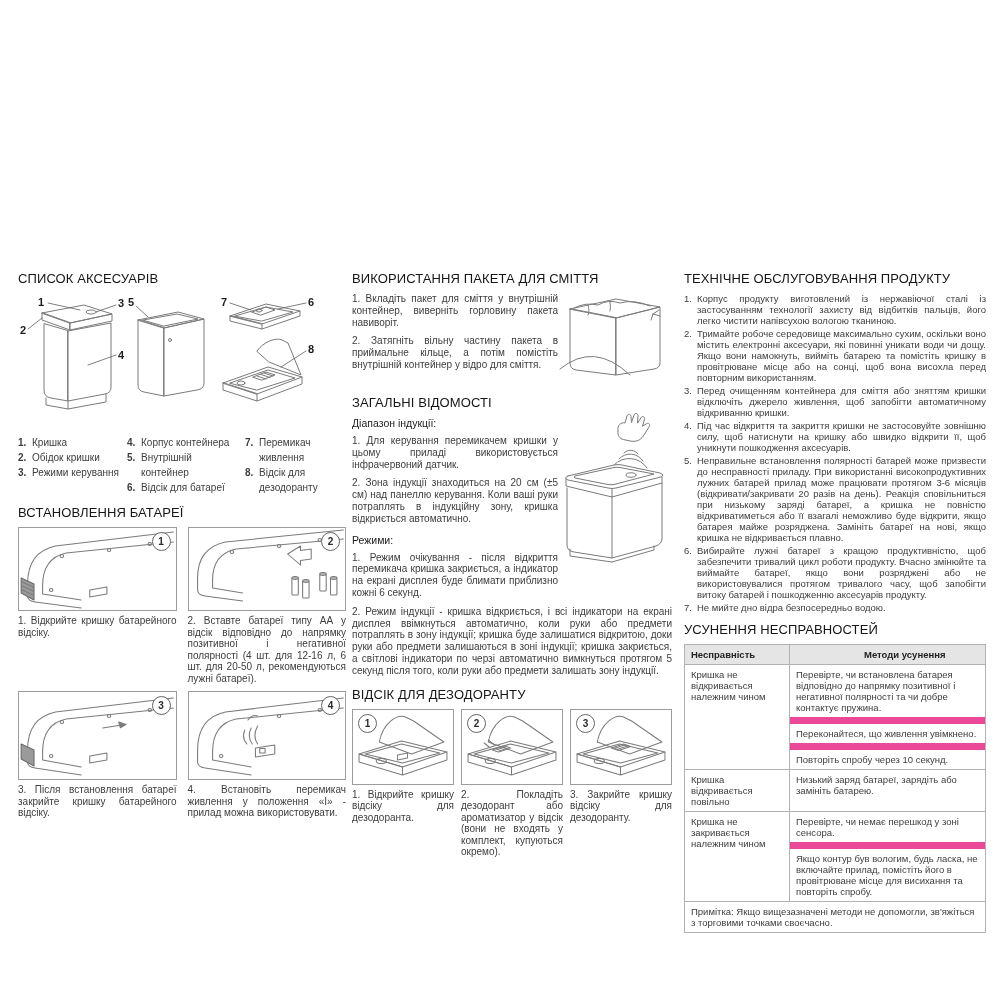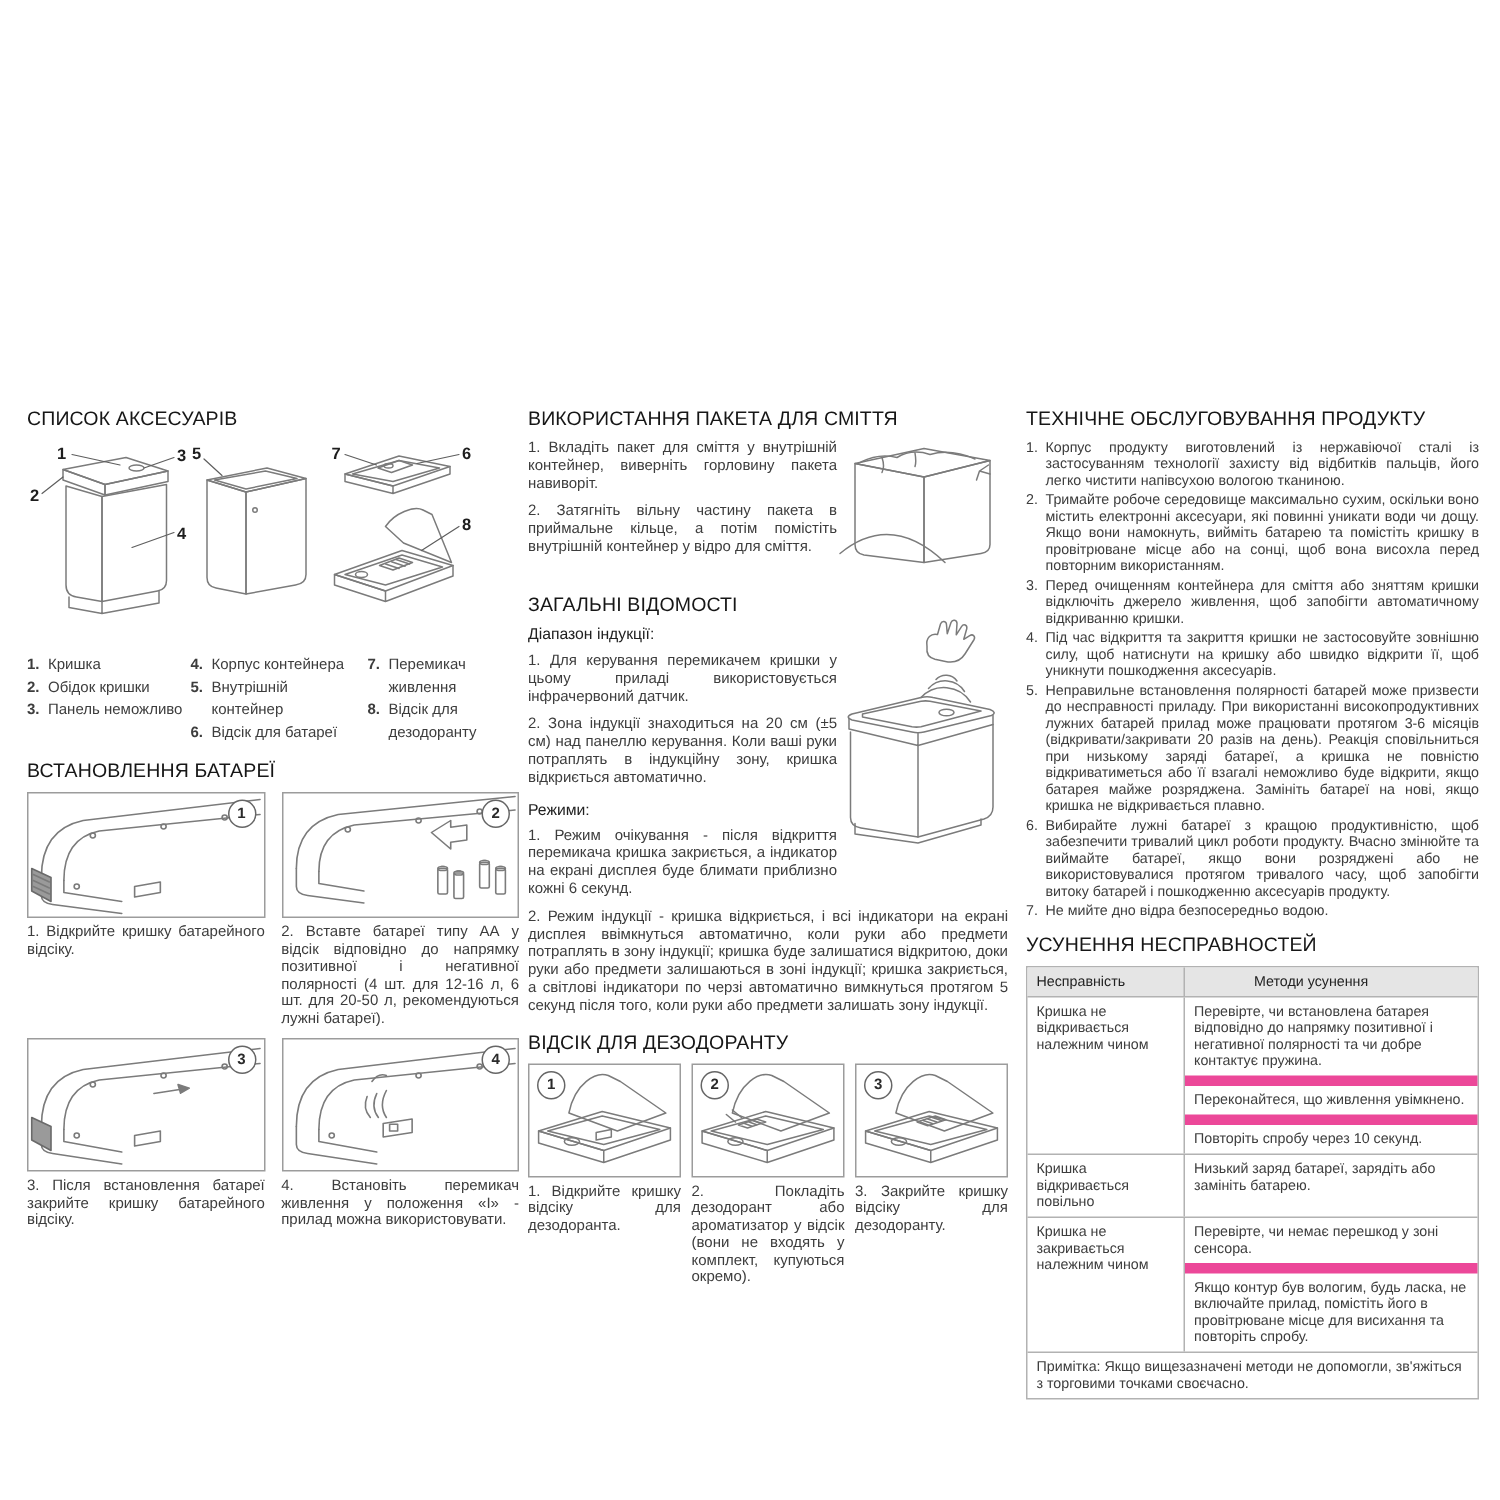--- a/index.html
+++ b/index.html
@@ -37,21 +37,21 @@
   p.narrow{width:206px;}
   .subhead{font-size:10.5px;font-weight:normal;color:#222;margin:0 0 6px 0;}
   
   .maint{list-style:none;margin:0 0 9px 0;padding:0;font-size:9.5px;line-height:11px;}
   .maint li{display:flex;margin-bottom:2px;}
   .maint .li-n{width:13px;flex:none;}
   .maint .li-t{flex:1;text-align:justify;}
   .tbl{border:1px solid #b2b2b2;font-size:9.5px;line-height:11px;}
   .trow{display:flex;border-top:1px solid #b2b2b2;}
   .trow:first-child{border-top:none;}
-  .thead{background:#e5e5e5;font-weight:normal;color:#222;}
+  .thead{background:#e5e5e5;font-weight:bold;color:#222;gap:28px;}
   .c1{width:92px;flex:none;padding:4px 6px;border-right:1px solid #b2b2b2;}
   .c2{flex:1;}
   .c2 .m{padding:4px 6px;border-top:7px solid #ec4899;}
   .c2 .m:first-child{border-top:none;}
   .thead .c2{padding:4px 6px;margin-left:40px;}
   .tnote{border-top:1px solid #b2b2b2;padding:4px 6px;}
 </style>
 </head>
 <body>
 
@@ -118,21 +118,21 @@
         <div class="acc-item">
             <span class="n">1.</span>
             <span>Кришка</span>
           </div>
         <div class="acc-item">
             <span class="n">2.</span>
             <span>Обідок кришки</span>
           </div>
         <div class="acc-item">
             <span class="n">3.</span>
-            <span>Панель неможливо</span>
+            <span>Режими керування</span>
           </div>
       </div>
       <div class="acc-colm w2">
         <div class="acc-item">
             <span class="n">4.</span>
             <span>Корпус контейнера</span>
           </div>
         <div class="acc-item">
             <span class="n">5.</span>
             <span>Внутрішній контейнер</span>

